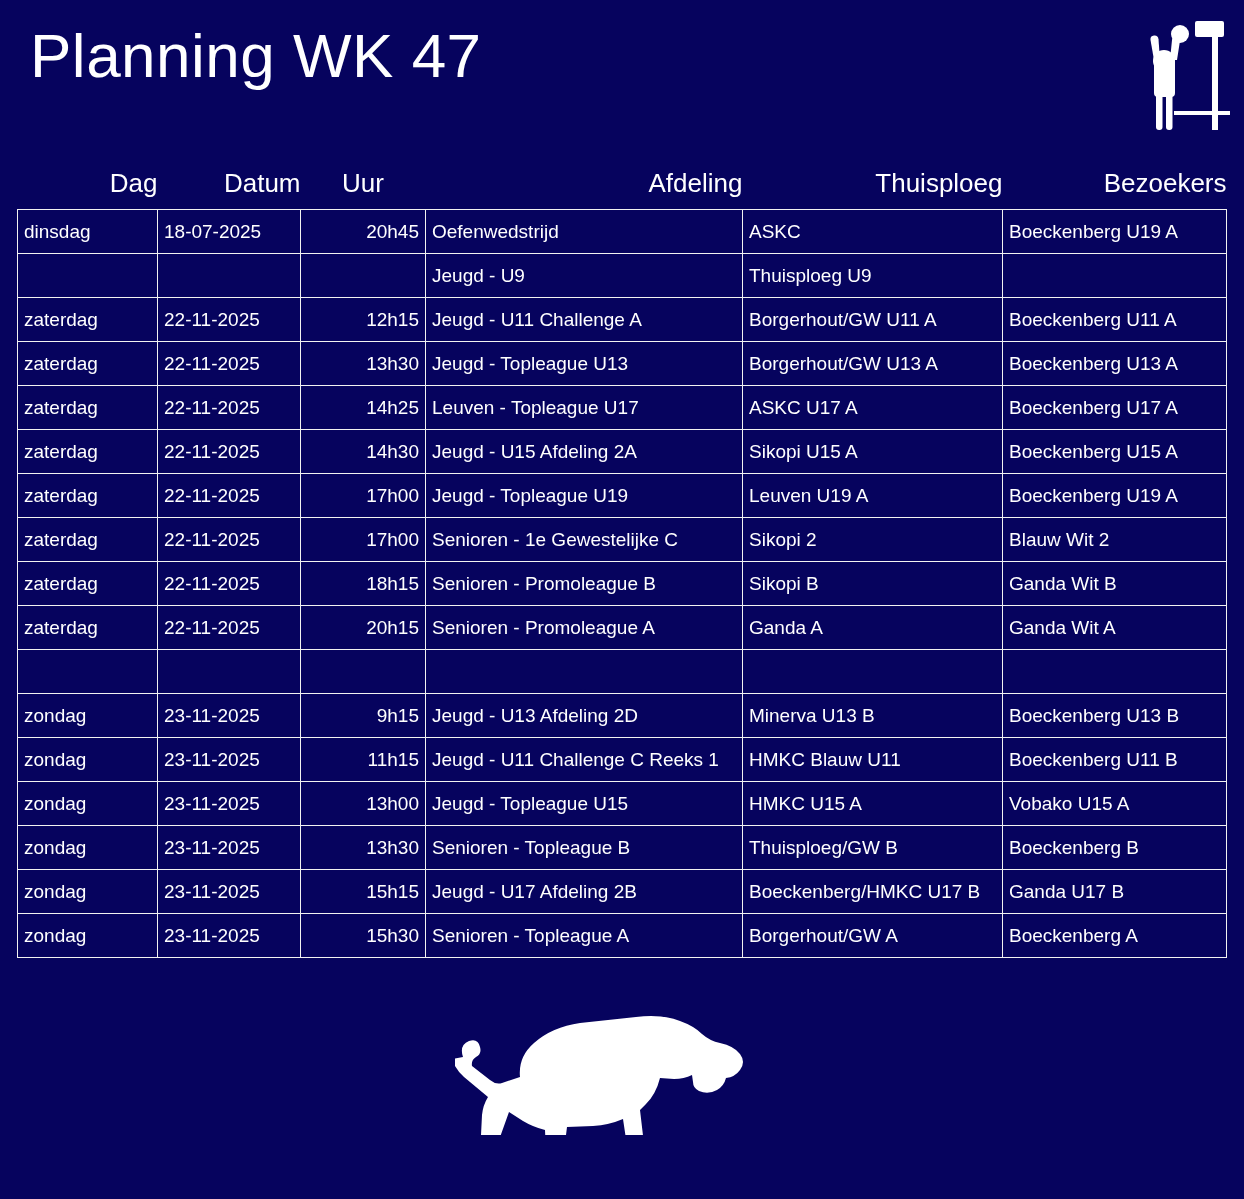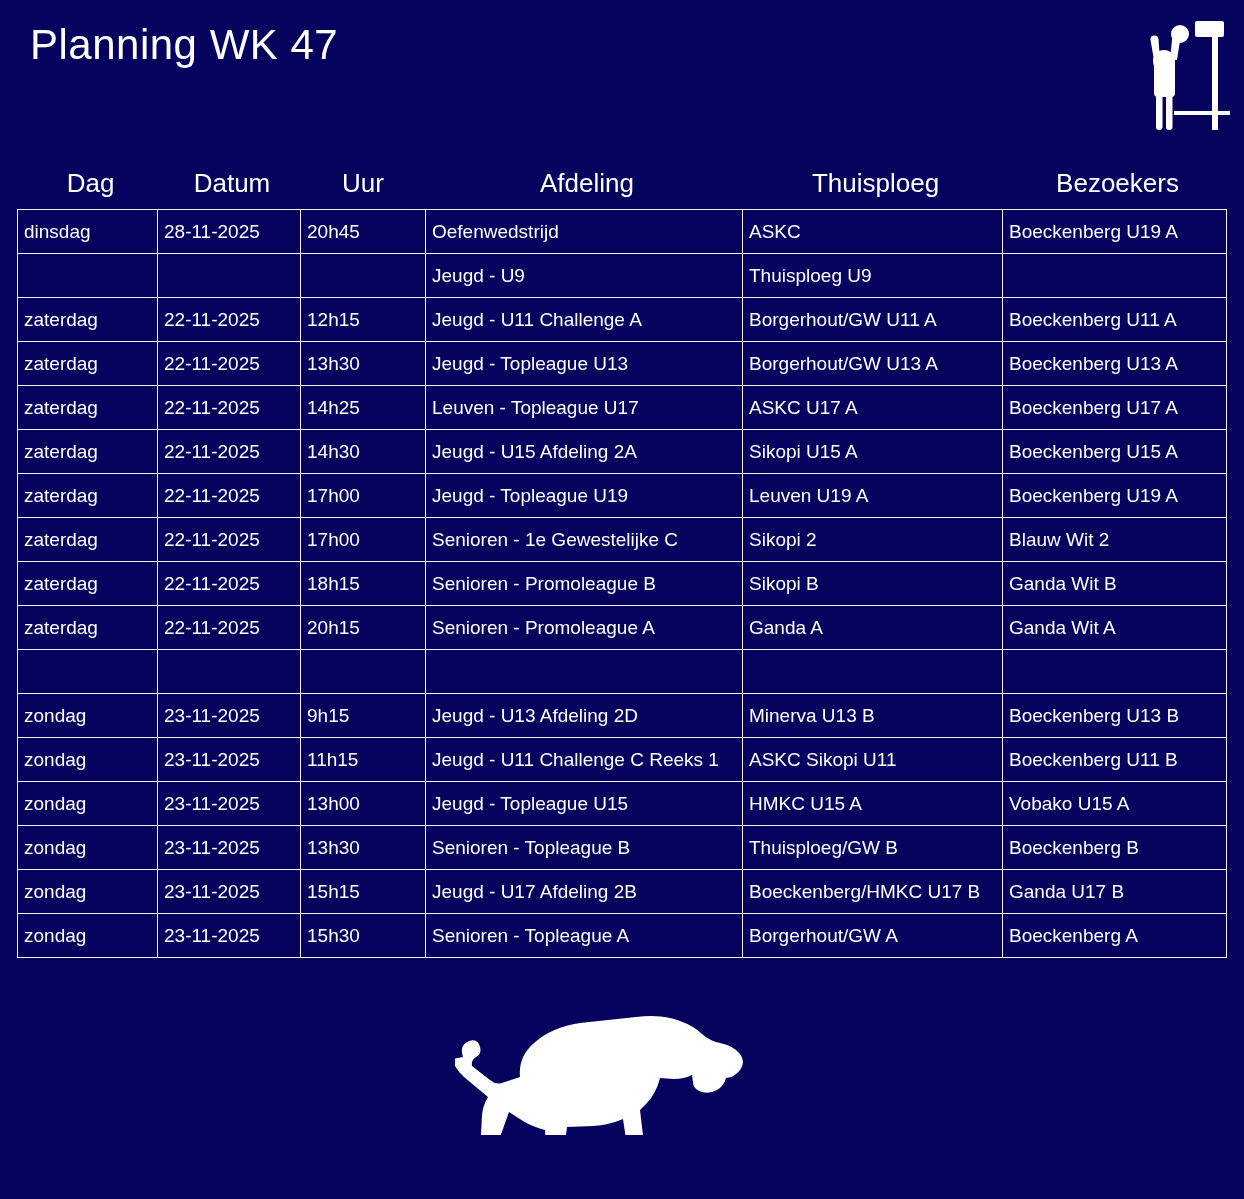--- a/index.html
+++ b/index.html
@@ -19,21 +19,21 @@
 
   
   .header {
     position: relative;
     height: 150px;
   }
   .page-title {
     position: absolute;
     left: 30px;
     top: 22px;
-    font-size: 42px;
+    font-size: 62px;
     font-weight: 300;
     letter-spacing: 0.5px;
     line-height: 1.1;
     color: #ffffff;
     white-space: nowrap;
   }
   .korfball-logo {
     position: absolute;
     right: 14px;
     top: 12px;
@@ -59,21 +59,21 @@
   table.schedule col.c-afdeling { width: 317px; }
   table.schedule col.c-thuis    { width: 260px; }
   table.schedule col.c-bezoek   { width: 224px; }
 
   table.schedule thead th {
     border: none;
     background: transparent;
     color: #ffffff;
     font-size: 26px;
     font-weight: 400;
-    text-align: center;
+    text-align: right;
     padding: 0 0 10px 6px;
     vertical-align: bottom;
     white-space: nowrap;
   }
   table.schedule thead th.col-uur {
     text-align: center;
     padding-left: 0;
     margin-top: 6px;
   }
 
@@ -83,21 +83,21 @@
     padding: 0 6px;
     font-size: 19px;
     font-weight: 400;
     color: #ffffff;
     vertical-align: middle;
     white-space: nowrap;
     overflow: hidden;
     text-overflow: ellipsis;
   }
   table.schedule tbody td.col-uur {
-    text-align: left;
+    text-align: right;
   }
   table.schedule tbody tr.spacer td {
     height: 43px;
   }
 
   
   .panther-logo {
     position: absolute;
     left: 455px;
     top: 995px;
@@ -156,21 +156,21 @@
         <th class="col-datum">Datum</th>
         <th class="col-uur">Uur</th>
         <th class="col-afdeling">Afdeling</th>
         <th class="col-thuis">Thuisploeg</th>
         <th class="col-bezoek">Bezoekers</th>
       </tr>
     </thead>
     <tbody id="schedule-body">
         <tr>
           <td class="col-dag">dinsdag</td>
-          <td class="col-datum">28-11-2025</td>
+          <td class="col-datum">18-07-2025</td>
           <td class="col-uur">20h45</td>
           <td class="col-afdeling">Oefenwedstrijd</td>
           <td class="col-thuis">ASKC</td>
           <td class="col-bezoek">Boeckenberg U19 A</td>
         </tr>
         <tr>
           <td class="col-dag"></td>
           <td class="col-datum"></td>
           <td class="col-uur"></td>
           <td class="col-afdeling">Jeugd - U9</td>
@@ -255,21 +255,21 @@
           <td class="col-uur">9h15</td>
           <td class="col-afdeling">Jeugd - U13 Afdeling 2D</td>
           <td class="col-thuis">Minerva U13 B</td>
           <td class="col-bezoek">Boeckenberg U13 B</td>
         </tr>
         <tr>
           <td class="col-dag">zondag</td>
           <td class="col-datum">23-11-2025</td>
           <td class="col-uur">11h15</td>
           <td class="col-afdeling">Jeugd - U11 Challenge C Reeks 1</td>
-          <td class="col-thuis">ASKC Sikopi U11</td>
+          <td class="col-thuis">HMKC Blauw U11</td>
           <td class="col-bezoek">Boeckenberg U11 B</td>
         </tr>
         <tr>
           <td class="col-dag">zondag</td>
           <td class="col-datum">23-11-2025</td>
           <td class="col-uur">13h00</td>
           <td class="col-afdeling">Jeugd - Topleague U15</td>
           <td class="col-thuis">HMKC U15 A</td>
           <td class="col-bezoek">Vobako U15 A</td>
         </tr>

